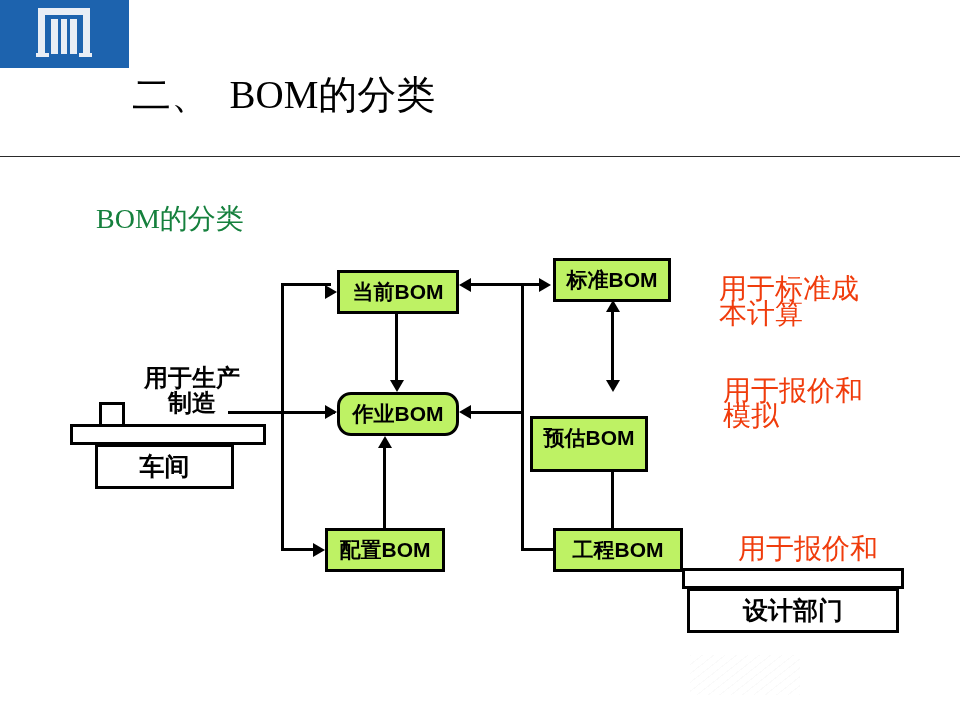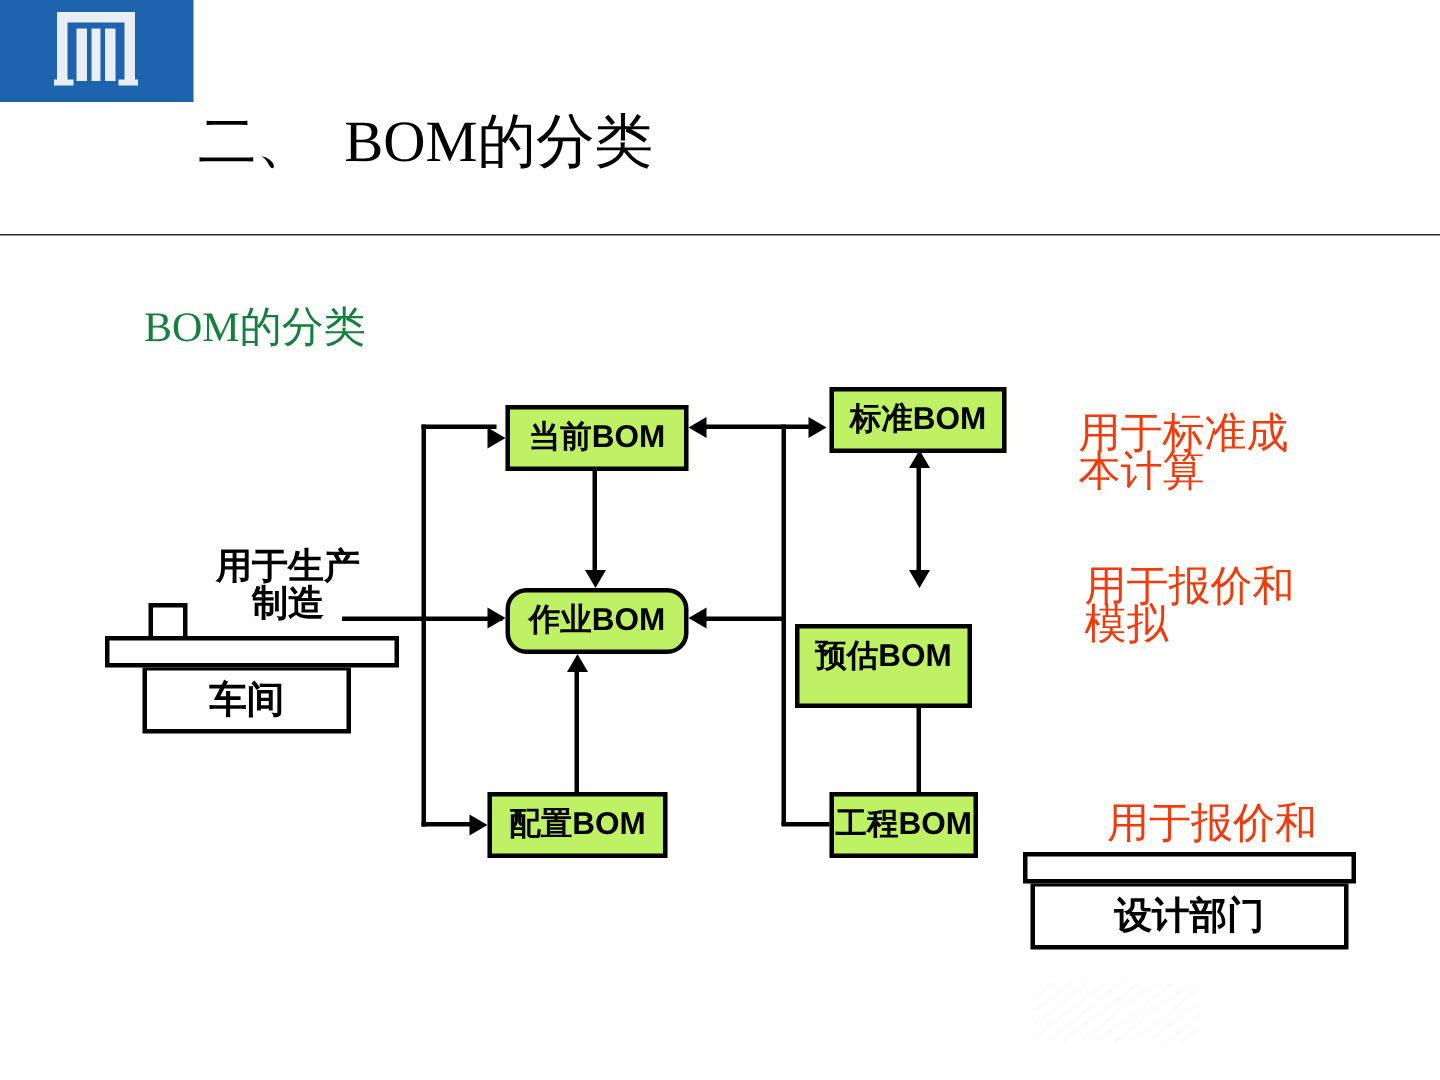--- a/index.html
+++ b/index.html
@@ -240,21 +240,21 @@
   </div>
 
   <div class="node" style="left:553px; top:258px; width:118px; height:44px;">
     <span class="node-text">标准BOM</span>
   </div>
 
   <div class="node" style="left:530px; top:392px; width:118px; height:56px;margin-top:24px;">
     <span class="node-text">预估BOM</span>
   </div>
 
-  <div class="node" style="left:553px; top:528px; width:99px; height:44px;">
+  <div class="node" style="left:553px; top:528px; width:130px; height:44px;">
     <span class="node-text">工程BOM</span>
   </div>
 
   <div class="line hline" style="left:228px; top:411px; width:107px;"></div>
   <div class="arrow arrow-r" style="left:325px; top:405px;"></div>
 
   <div class="line vline" style="left:281px; top:283px; width:3px; height:268px;"></div>
 
   <div class="line hline" style="left:281px; top:283px; width:50px;"></div>
   <div class="arrow arrow-r" style="left:325px; top:285px;"></div>

